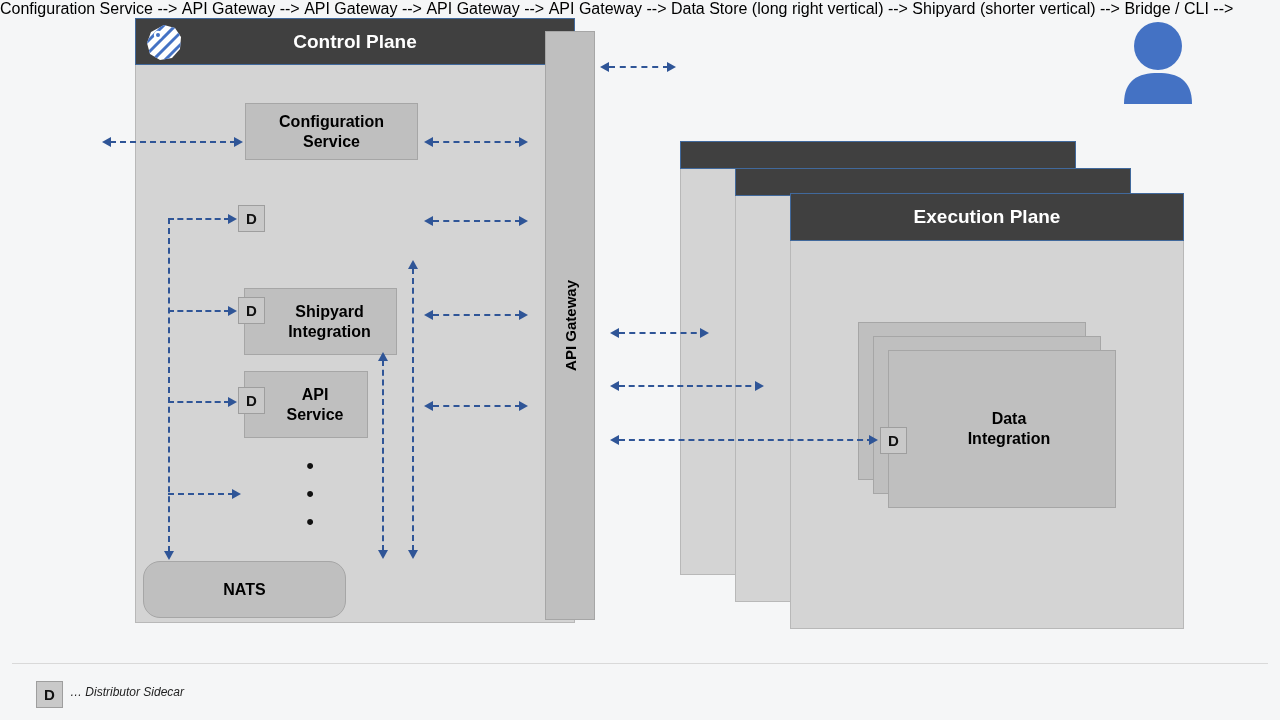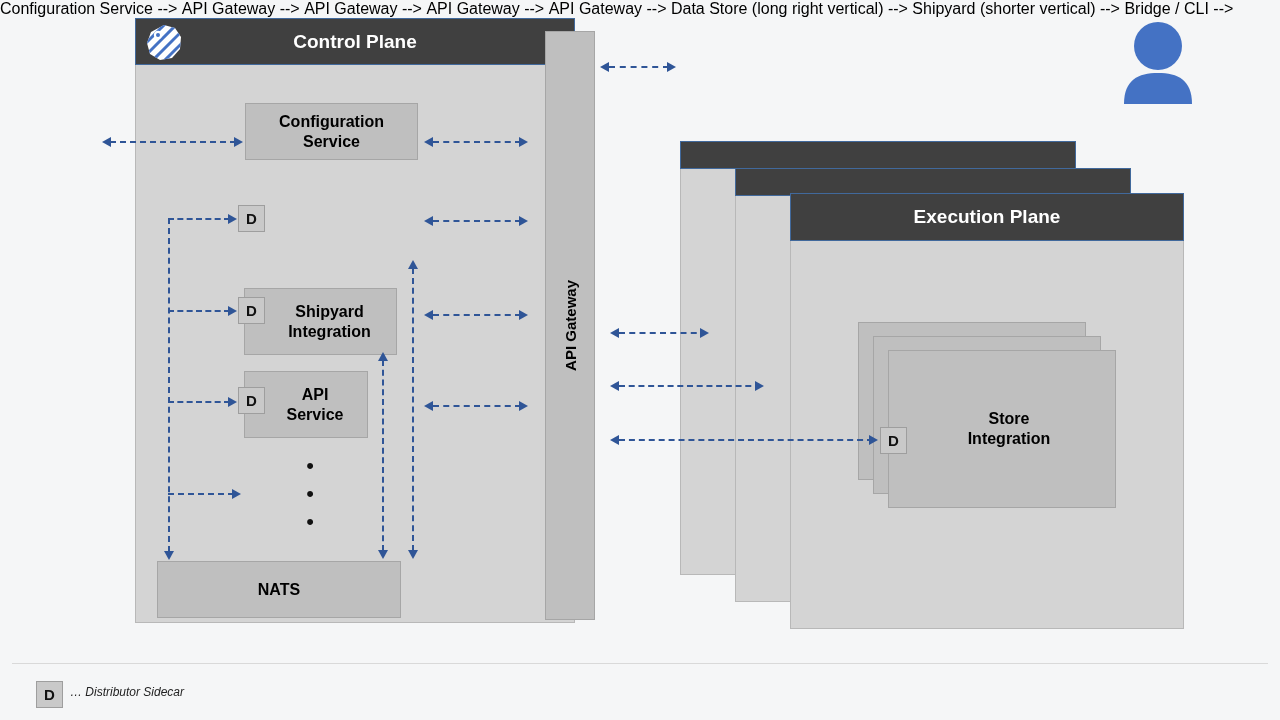--- a/index.html
+++ b/index.html
@@ -202,21 +202,21 @@
   </div>
 
   
   <div class="abs dots" style="left:302px; top:455px; width:16px; text-align:center;">
     <div style="height:28px;">•</div>
     <div style="height:28px;">•</div>
     <div style="height:28px;">•</div>
   </div>
 
   
-  <div class="abs grey-card" style="left:157px; top:561px; width:244px; height:57px;">
+  <div class="abs grey-card" style="left:143px; top:561px; width:203px; height:57px;border-radius:17px;">
     <span>NATS</span>
   </div>
 
   
 
   
   <div class="abs grey-card-plain" style="left:545px; top:31px; width:50px; height:589px; display:flex; align-items:center; justify-content:center;">
     <span class="vert-label">API Gateway</span>
   </div>
 
@@ -243,21 +243,21 @@
   <div class="abs stack-grey" style="left:790px; top:240px; width:394px; height:389px;"></div>
   <div class="abs plane-header" style="left:790px; top:193px; width:394px; height:48px;">
     <span style="font-size:19px;">Execution Plane</span>
   </div>
 
   
   <div class="abs grey-card-plain" style="left:858px; top:322px; width:228px; height:158px;"></div>
   <div class="abs grey-card-plain" style="left:873px; top:336px; width:228px; height:158px;"></div>
   <div class="abs grey-card" style="left:888px; top:350px; width:228px; height:158px;">
     <div style="padding-left:14px;">
-      <div>Store</div>
+      <div>Data</div>
       <div>Integration</div>
     </div>
   </div>
   <div class="abs sidecar" style="left:880px; top:427px; width:27px; height:27px;">
     <span>D</span>
   </div>
 
   
 
     Configuration Service --&gt;

